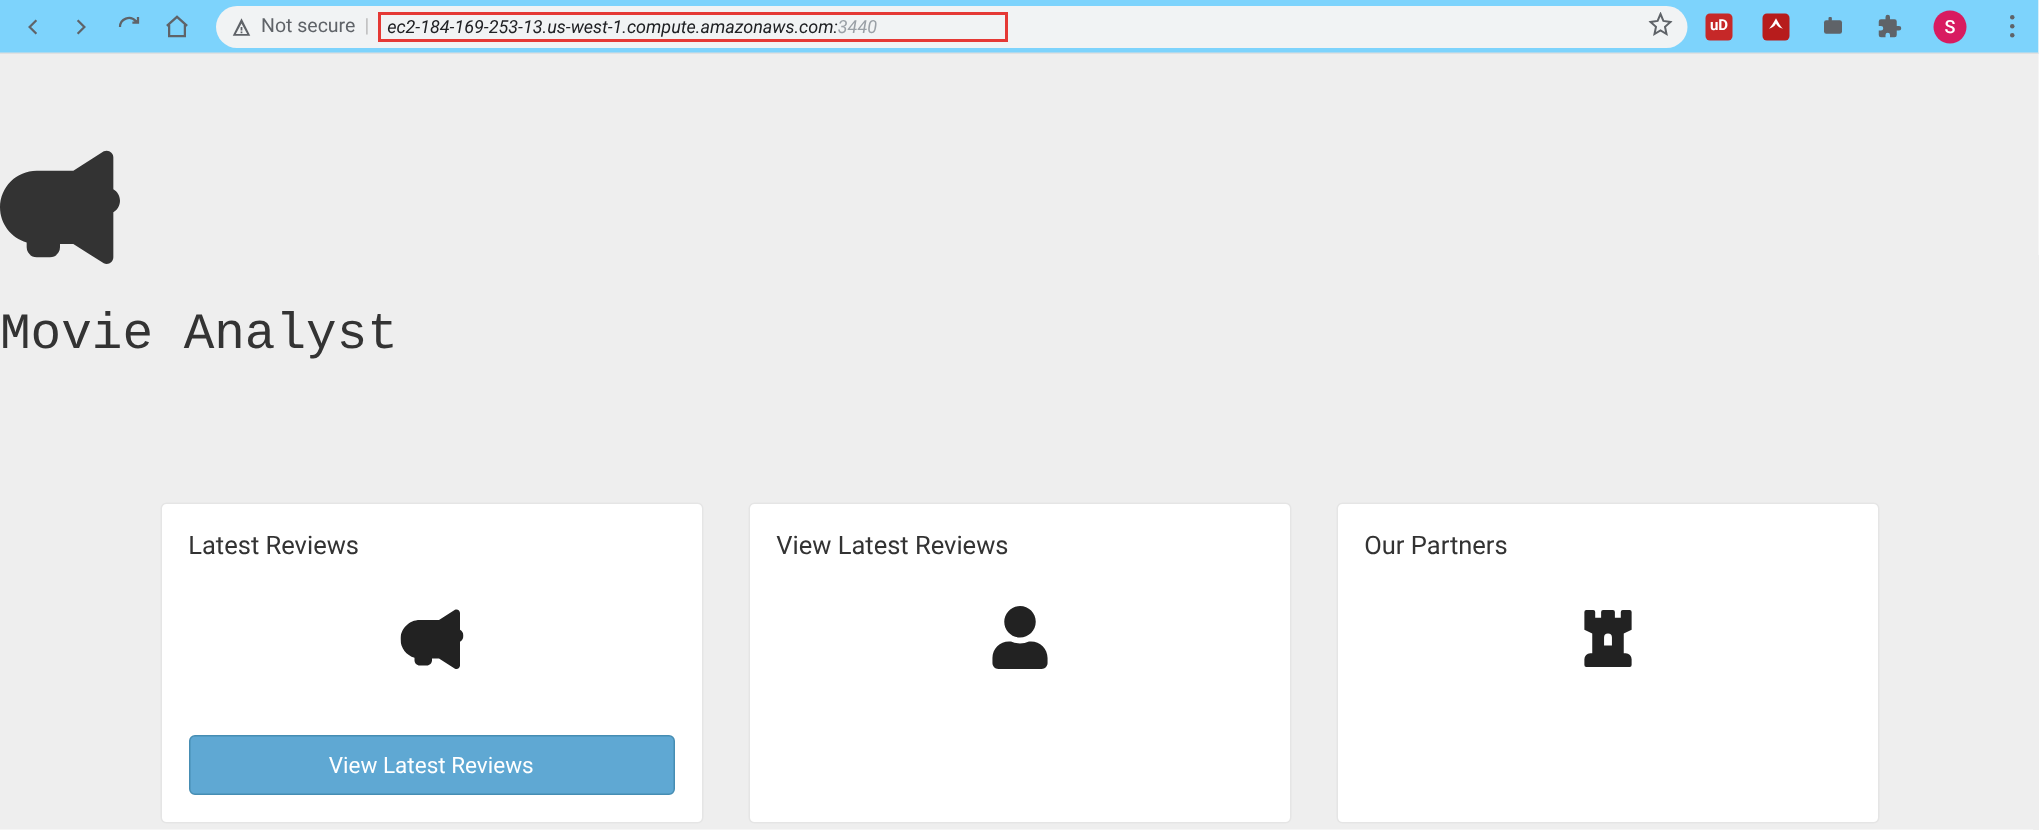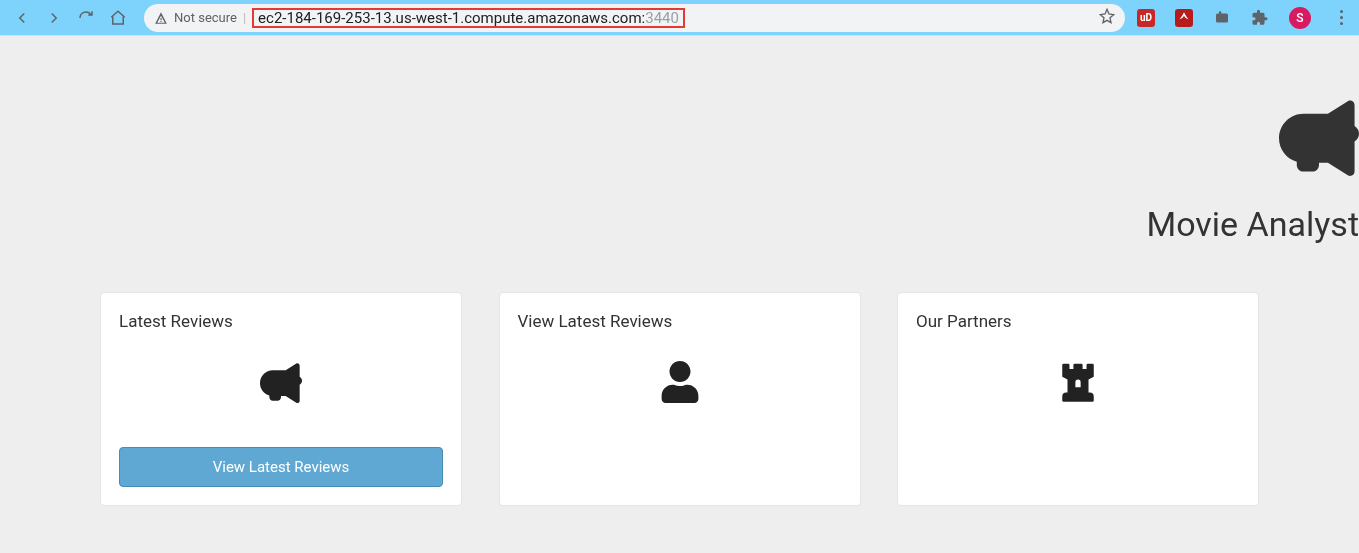--- a/index.html
+++ b/index.html
@@ -59,21 +59,22 @@
       margin-right: 6px;
     }
     .url-box {
       display: flex;
       align-items: center;
       border: 2px solid #e53935;
       padding: 0 4px;
       height: 20px;
       min-width: 420px;
       color: #202124;
-      font-size: 15px;
+      font-size: 12px;
+      font-style: italic;
     }
     .url-port { color: #9aa0a6; }
     .spacer-flex { flex: 1; }
     .toolbar-right {
       display: flex;
       align-items: center;
       gap: 20px;
     }
     .ext-icon {
       width: 18px;
@@ -110,38 +111,39 @@
     }
     .menu-dots span { width: 3px; height: 3px; background: #5f6368; border-radius: 50%; }
 
     
     .page-bg {
       background: #eeeeee;
       height: calc(100% - 36px);
       overflow: auto;
     }
     .hero {
-      text-align: right;
+      text-align: left;
       padding-top: 60px;
-      padding-bottom: 48px;
+      padding-bottom: 92px;
+      font-family: Liberation Mono, monospace;
     }
     .hero-icon svg {
       width: 80px;
       height: 80px;
       fill: #333;
     }
     .hero-title {
       margin-top: 24px;
       font-size: 34px;
       font-weight: 400;
       color: #333;
     }
     .cards-row {
       display: flex;
-      justify-content: space-between;
+      justify-content: center;
       gap: 30px;
       padding: 0 100px;
     }
     .card {
       background: #fff;
       border: 1px solid #e5e5e5;
       border-radius: 4px;
       width: 362px;
       padding: 18px 18px;
       display: flex;

